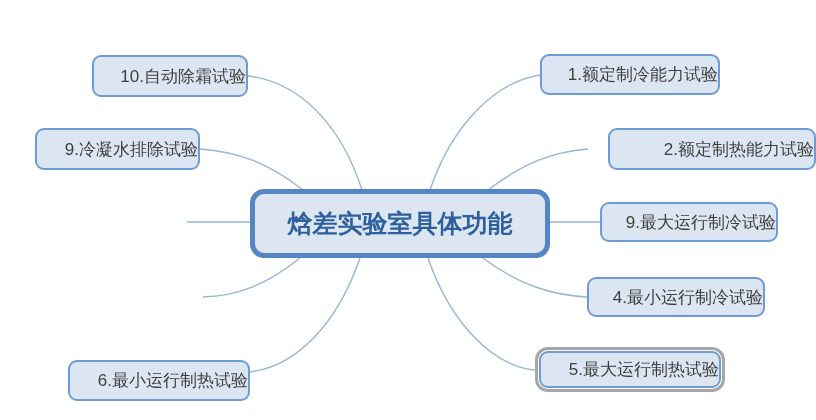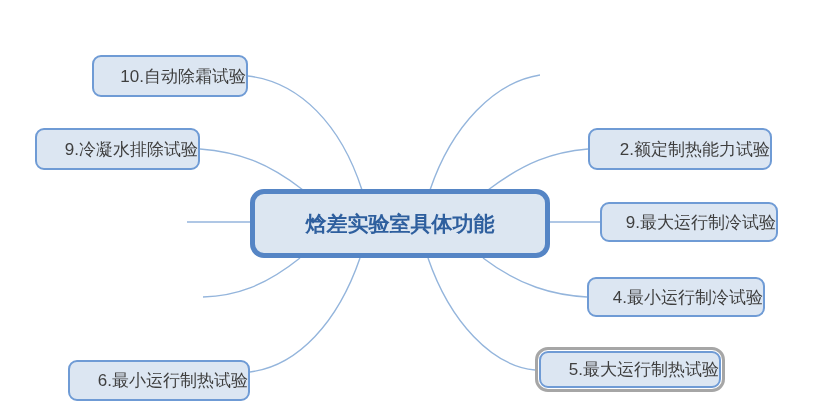--- a/index.html
+++ b/index.html
@@ -48,28 +48,28 @@
     position: absolute;
     z-index: 3;
     display: flex;
     align-items: center;
     justify-content: center;
     box-sizing: border-box;
     background: var(--central-fill, #dce6f1);
     border: 5px solid var(--central-border, #5585c5);
     border-radius: 14px;
     color: var(--central-text, #2e5f9e);
-    font-size: 21px;
+    font-size: 25px;
     font-weight: bold;
     white-space: nowrap;
   }
   
   #central { left: 250px; top: 189px; width: 300px; height: 69px; }
   #n1  { left: 540px; top: 54px;  width: 180px; height: 41px; }
-  #n2  { left: 588px; top: 128px; width: 184px; height: 42px; }
+  #n2  { left: 608px; top: 128px; width: 208px; height: 42px; }
   #n3  { left: 600px; top: 202px; width: 178px; height: 40px; }
   #n4  { left: 587px; top: 277px; width: 178px; height: 40px; }
   #n5  { left: 539px; top: 351px; width: 182px; height: 37px; }
   #n6  { left: 68px;  top: 360px; width: 182px; height: 41px; }
   #n7  { left: 88px;  top: 277px; width: 115px; height: 40px; }
   #n8  { left: 73px;  top: 204px; width: 114px; height: 39px; }
   #n9  { left: 35px;  top: 128px; width: 165px; height: 42px; }
   #n10 { left: 92px;  top: 55px;  width: 156px; height: 42px; }
 </style>
 </head>
@@ -87,20 +87,23 @@
     <path d="M300,258 C265,286 236,296 203,297"></path>
     <path d="M250,222 L187,222"></path>
     <path d="M303,190 C267,162 238,152 200,149"></path>
     <path d="M362,190 C341,125 300,82 248,76"></path>
   </svg>
 
   <div id="central" class="central">
     <span>焓差实验室具体功能</span>
   </div>
 
+  <div id="n1" class="node">
+    <span>1.额定制冷能力试验</span>
+  </div>
   <div id="n2" class="node">
     <span>2.额定制热能力试验</span>
   </div>
   <div id="n3" class="node">
     <span>9.最大运行制冷试验</span>
   </div>
   <div id="n4" class="node">
     <span>4.最小运行制冷试验</span>
   </div>
   <div id="n5" class="node selected">

